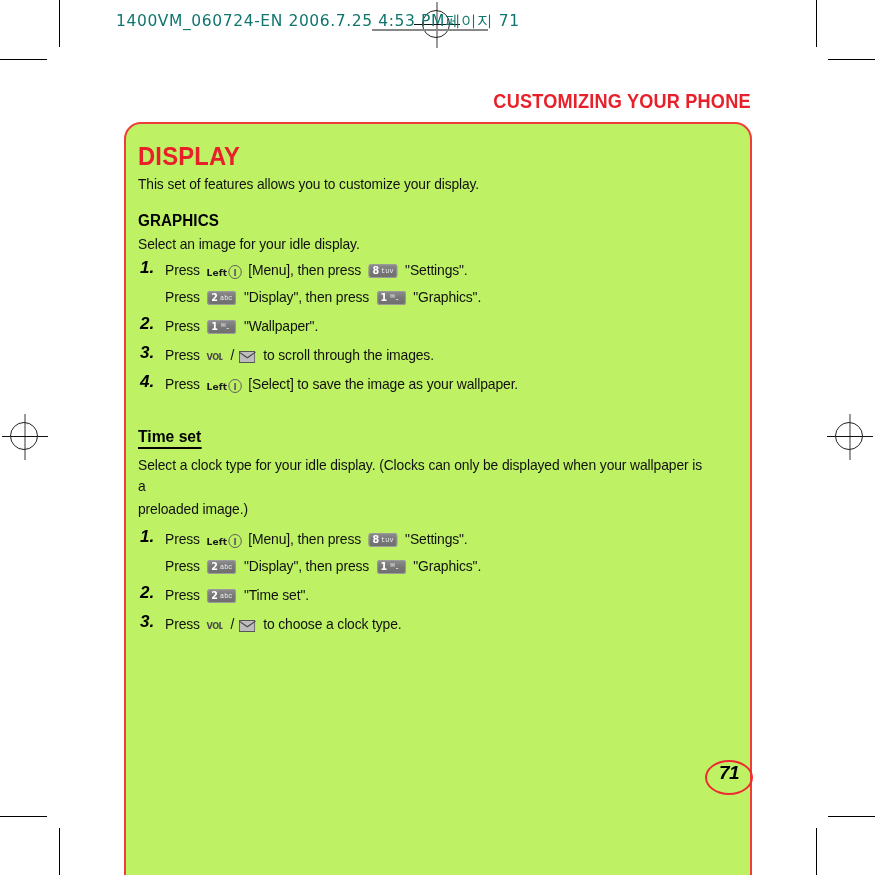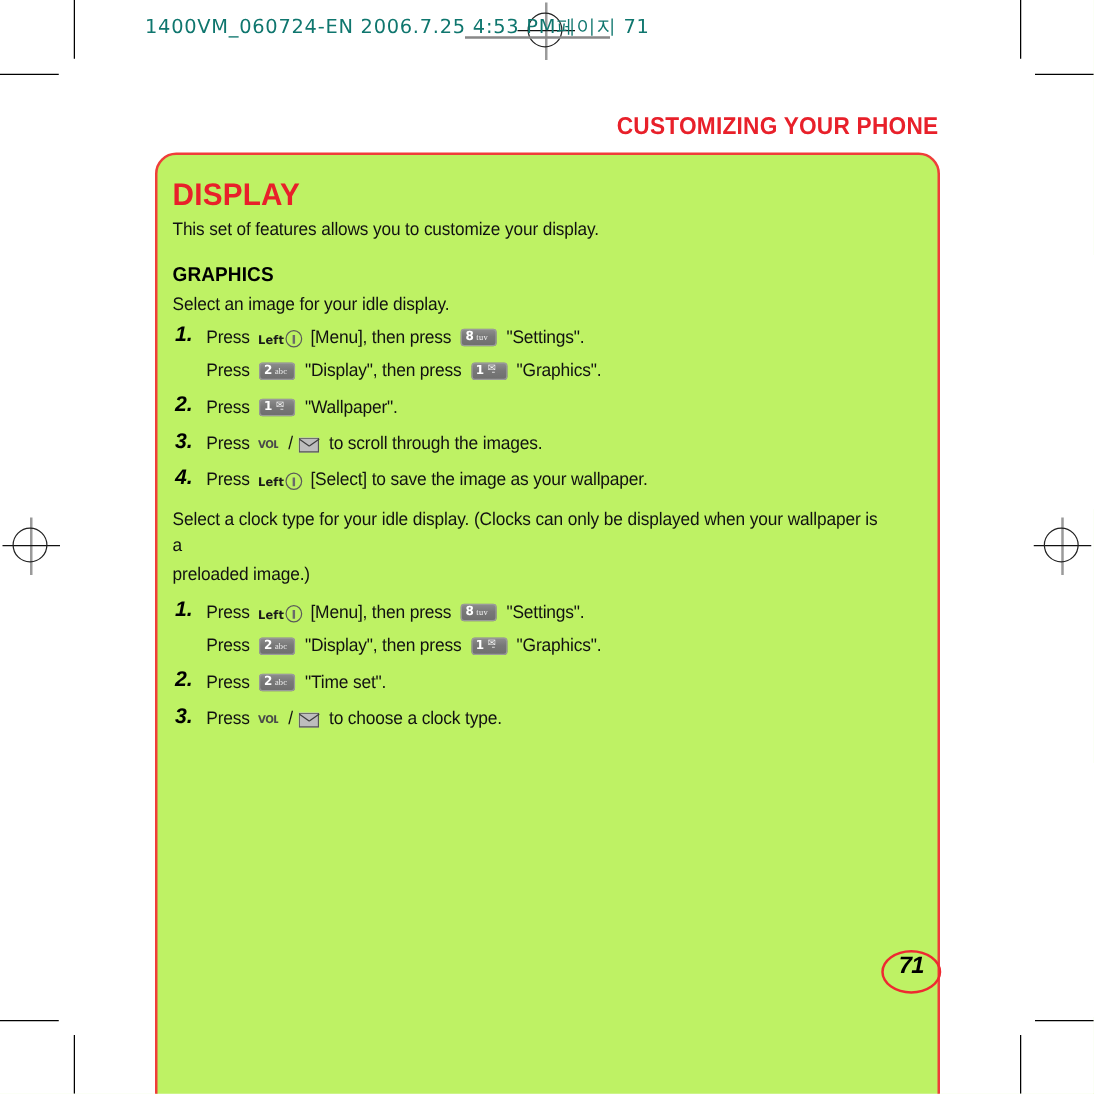--- a/index.html
+++ b/index.html
@@ -217,21 +217,21 @@
     line-height: 12px;
     font-family: "DejaVu Sans", sans-serif;
   }
   .keycap .kl {
     position: absolute;
     left: 13px;
     top: 2.5px;
     color: #f2f2f2;
     font-size: 7px;
     line-height: 8px;
-    font-family: Liberation Serif, serif;
+    font-family: Liberation Mono, monospace;
     letter-spacing: 0.2px;
   }
   .keycap .kl.sym {
     left: 14px;
     top: 1px;
     font-size: 8px;
     letter-spacing: -0.5px;
   }
 
   .softkey {
@@ -400,20 +400,21 @@
         <li>
           <span class="step-num">3.</span>
           <span class="step-line"><span class="tx">Press </span><span><span class="volkey">VOL</span> </span><span class="slash">/</span><span><span class="msgkey"></span> </span><span class="tx">to scroll through the images. </span></span>
         </li>
         <li>
           <span class="step-num">4.</span>
           <span class="step-line"><span class="tx">Press </span><span><span class="softkey"><span class="sk-label">Left</span><span class="sk-circle"></span></span>  </span><span class="tx">[Select] to save the image as your wallpaper. </span></span>
         </li>
       </ol>
 
+    <div><span class="h3">Time set</span></div>
     <div class="para">Select a clock type for your idle display.  (Clocks can only be displayed when your wallpaper is a</div>
     <div class="para">preloaded image.)</div>
     <ol class="steps" id="timeset-steps" style="margin-top:8px;">
         <li>
           <span class="step-num">1.</span>
           <span class="step-line"><span class="tx">Press </span><span><span class="softkey"><span class="sk-label">Left</span><span class="sk-circle"></span></span>  </span><span class="tx">[Menu], then press </span><span><span class="keycap"><span class="kd">8</span><span class="kl">tuv</span></span> </span><span class="tx">"Settings". </span></span>
           <span class="step-line"><span class="tx">Press </span><span><span class="keycap"><span class="kd">2</span><span class="kl">abc</span></span> </span><span class="tx">"Display", then press </span><span><span class="keycap"><span class="kd">1</span><span class="kl sym">✉̱</span></span> </span><span class="tx">"Graphics". </span></span>
         </li>
         <li>
           <span class="step-num">2.</span>

